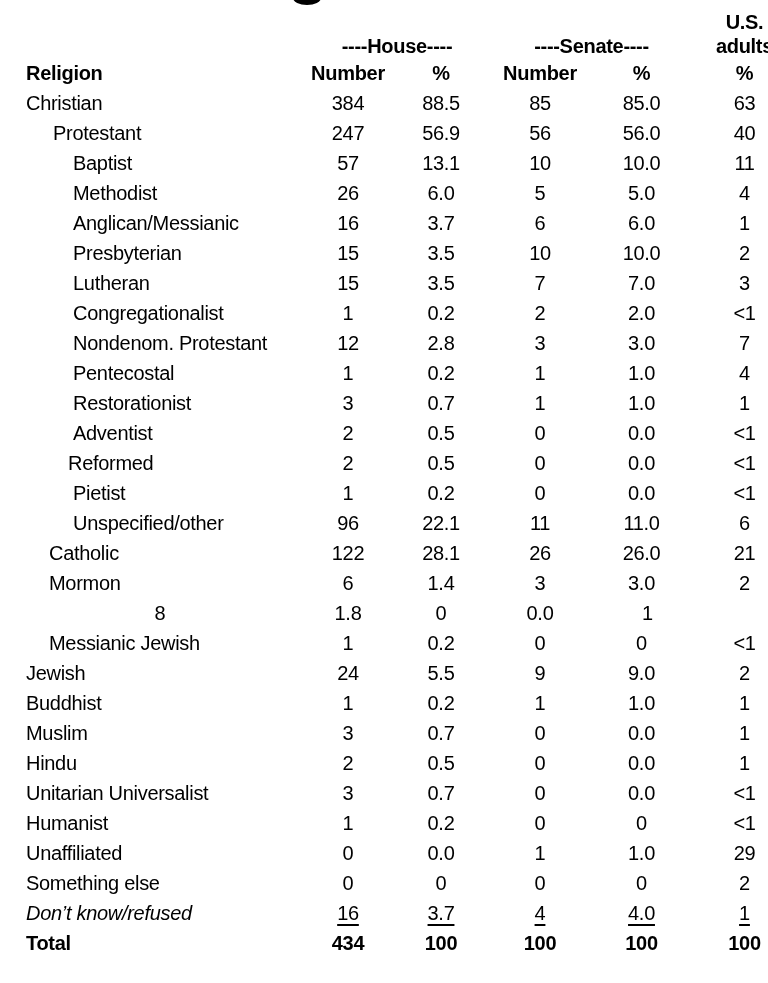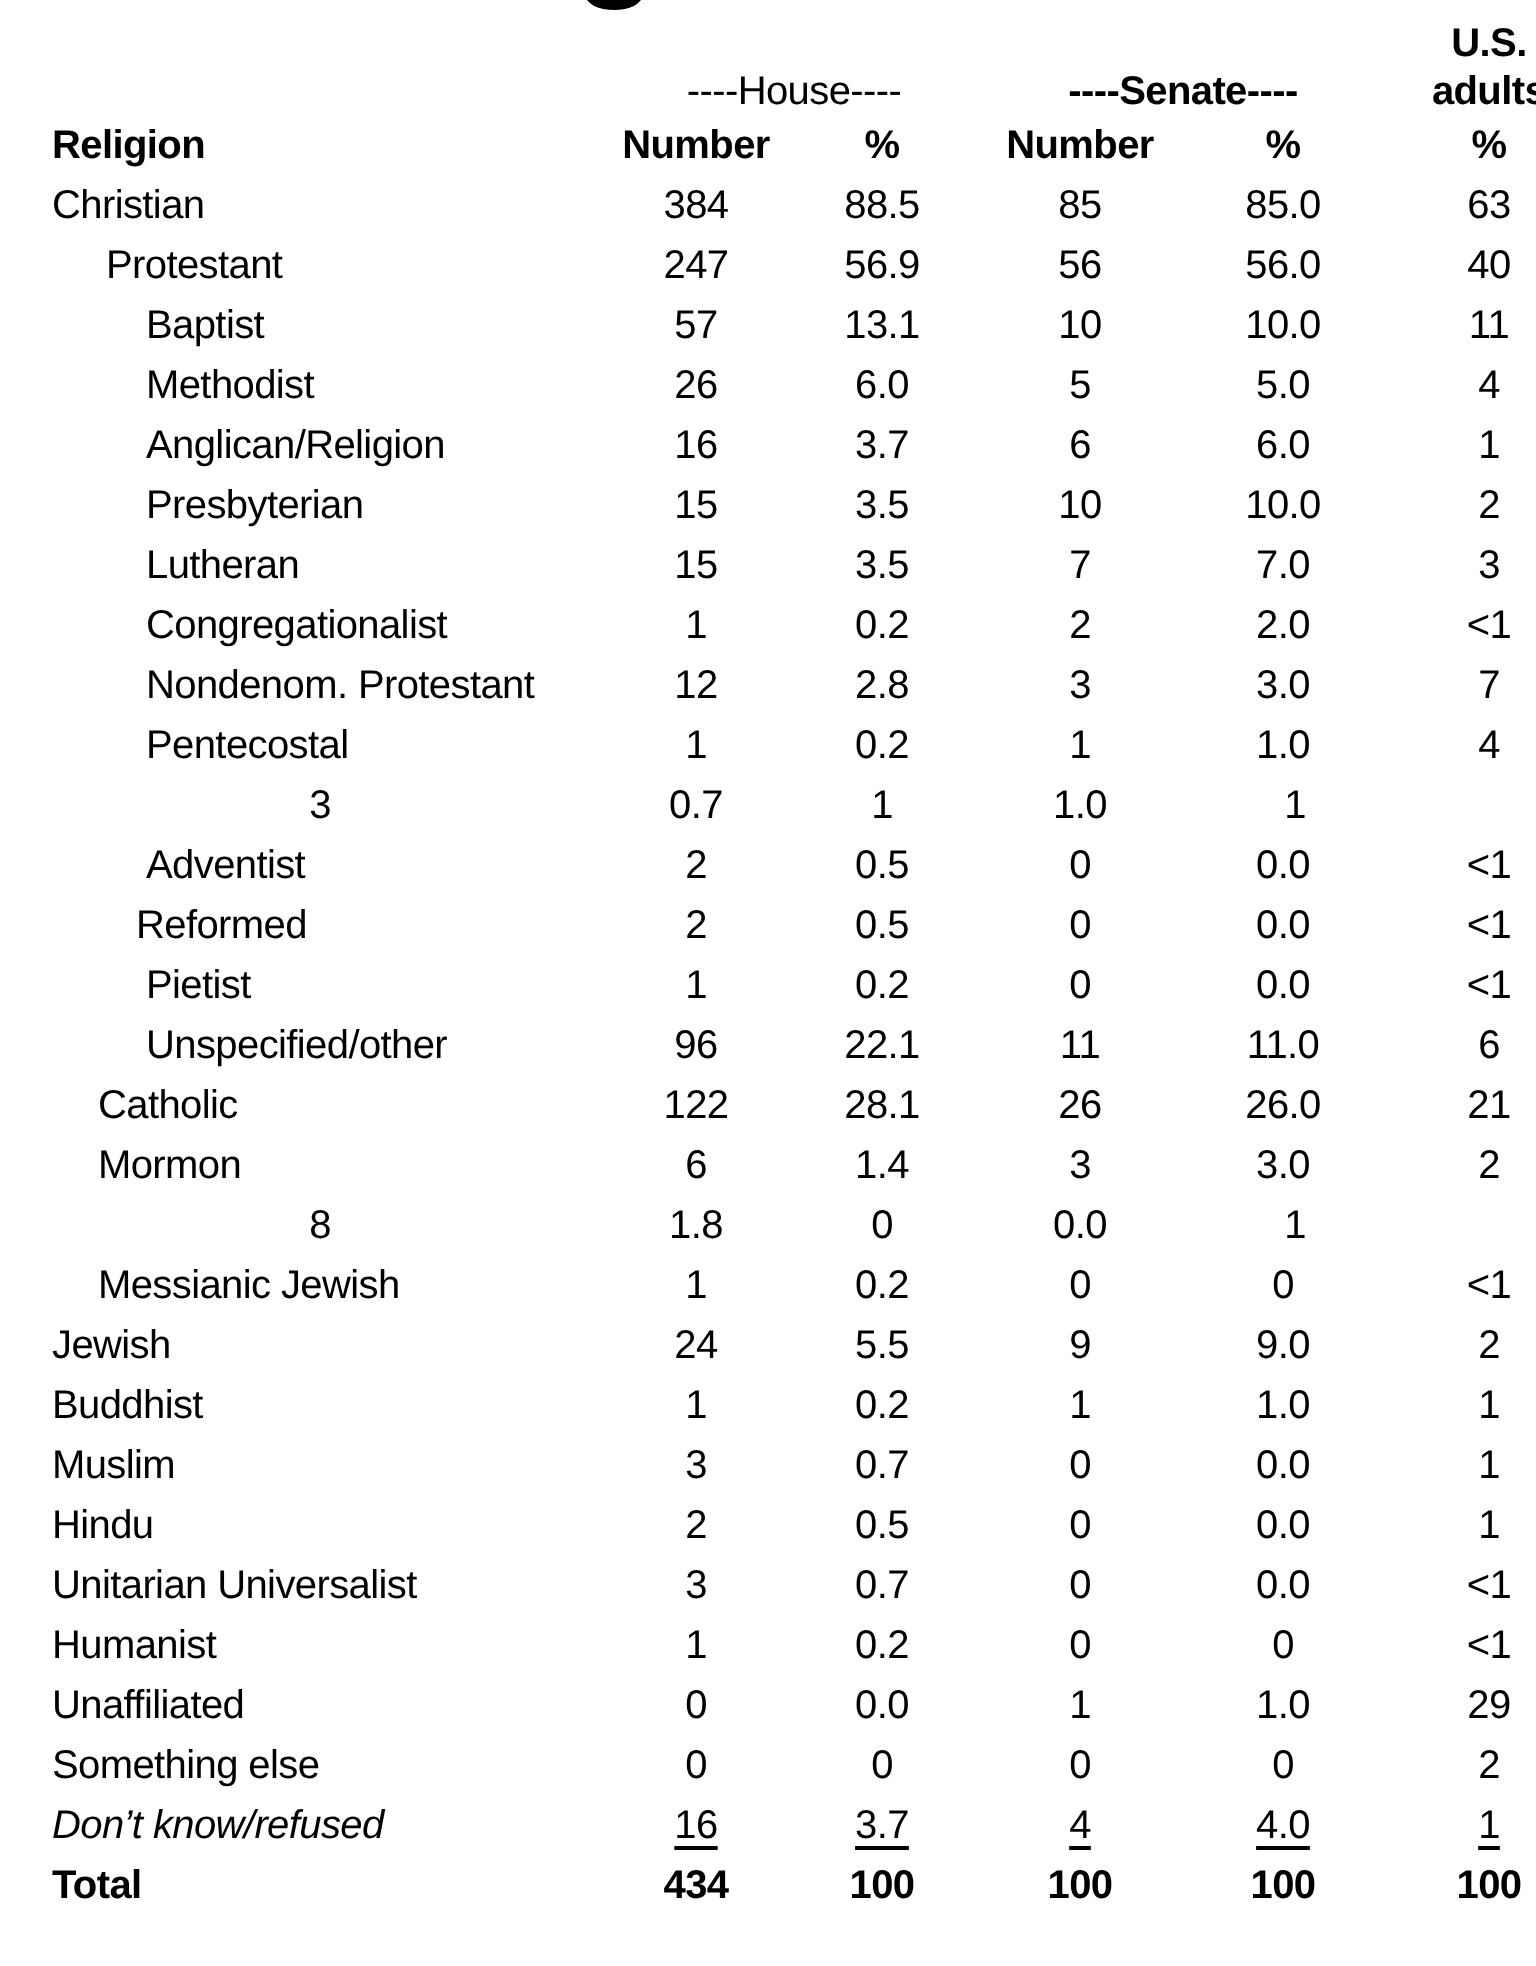--- a/index.html
+++ b/index.html
@@ -43,21 +43,21 @@
     white-space: nowrap;
   }
   .label-cell {
     text-align: left;
   }
   .c6 {
     padding-left: 12px;
   }
   .bold { font-weight: 700; }
   .gh-us     { grid-column: 6; grid-row: 1; font-weight: 700; }
-  .gh-house  { grid-column: 2 / span 2; grid-row: 2; font-weight: 400; }
+  .gh-house  { grid-column: 2 / span 2; grid-row: 2; font-weight: 700; }
   .gh-senate { grid-column: 4 / span 2; grid-row: 2; font-weight: 700; }
   .gh-adults { grid-column: 6; grid-row: 2; font-weight: 700; }
   .group-grid {
     display: grid;
     grid-template-columns: 288px 88px 98px 100px 103px 91px;
     grid-template-rows: 24px 24px;
   }
   .group-grid .cell { line-height: 24px; }
   
   .col-head {
@@ -129,21 +129,21 @@
   </div>
         <div class="grid data-row">
     <div class="cell label-cell" style="padding-left: 57px;">Methodist</div>
     <div class="cell"><span>26</span></div>
     <div class="cell"><span>6.0</span></div>
     <div class="cell"><span>5</span></div>
     <div class="cell"><span>5.0</span></div>
     <div class="cell c6"><span>4</span></div>
   </div>
         <div class="grid data-row">
-    <div class="cell label-cell" style="padding-left: 57px;">Anglican/Religion</div>
+    <div class="cell label-cell" style="padding-left: 57px;">Anglican/Messianic</div>
     <div class="cell"><span>16</span></div>
     <div class="cell"><span>3.7</span></div>
     <div class="cell"><span>6</span></div>
     <div class="cell"><span>6.0</span></div>
     <div class="cell c6"><span>1</span></div>
   </div>
         <div class="grid data-row">
     <div class="cell label-cell" style="padding-left: 57px;">Presbyterian</div>
     <div class="cell"><span>15</span></div>
     <div class="cell"><span>3.5</span></div>
@@ -177,20 +177,21 @@
   </div>
         <div class="grid data-row">
     <div class="cell label-cell" style="padding-left: 57px;">Pentecostal</div>
     <div class="cell"><span>1</span></div>
     <div class="cell"><span>0.2</span></div>
     <div class="cell"><span>1</span></div>
     <div class="cell"><span>1.0</span></div>
     <div class="cell c6"><span>4</span></div>
   </div>
         <div class="grid data-row">
+    <div class="cell label-cell" style="padding-left: 57px;">Restorationist</div>
     <div class="cell"><span>3</span></div>
     <div class="cell"><span>0.7</span></div>
     <div class="cell"><span>1</span></div>
     <div class="cell"><span>1.0</span></div>
     <div class="cell c6"><span>1</span></div>
   </div>
         <div class="grid data-row">
     <div class="cell label-cell" style="padding-left: 57px;">Adventist</div>
     <div class="cell"><span>2</span></div>
     <div class="cell"><span>0.5</span></div>

